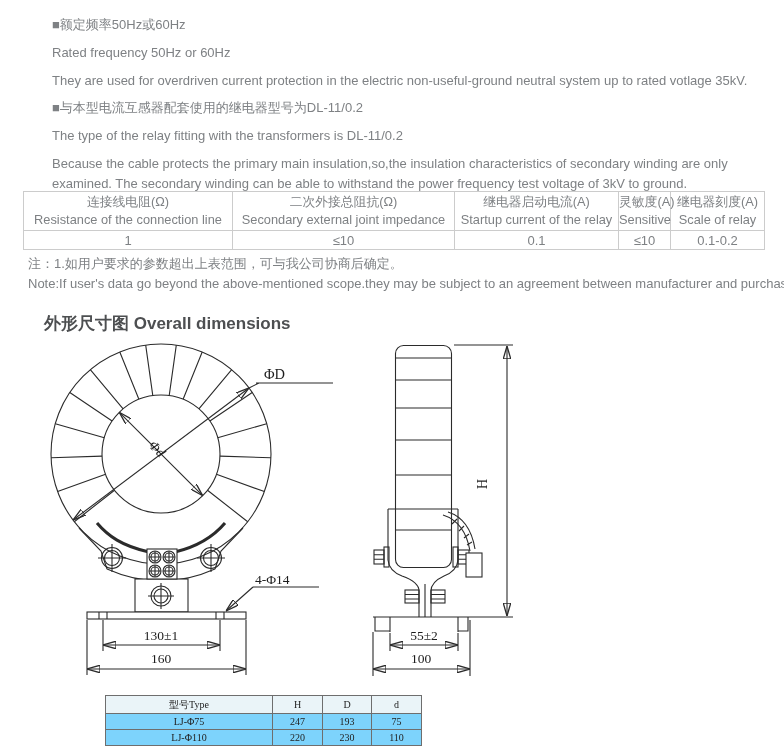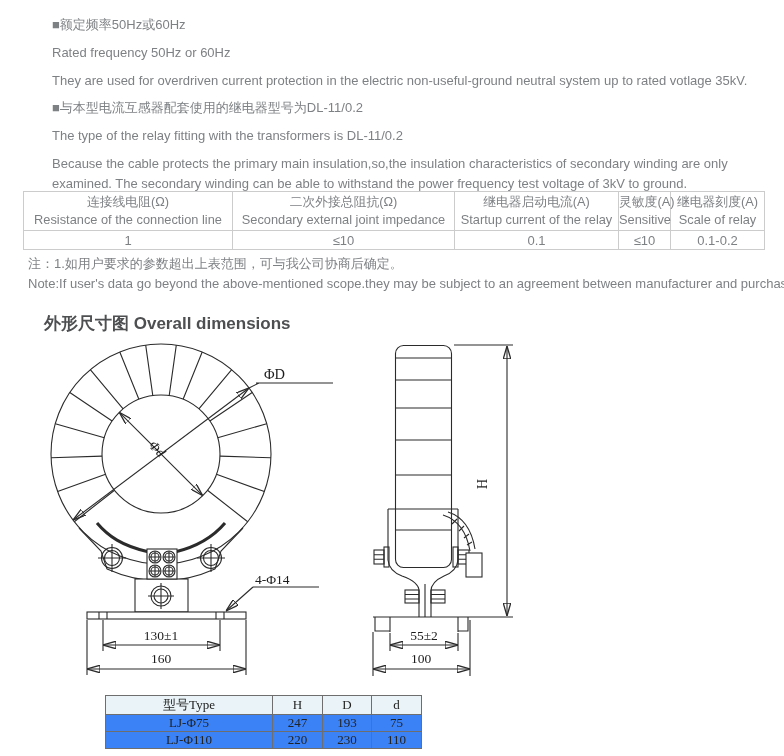--- a/index.html
+++ b/index.html
@@ -27,25 +27,25 @@
   #drawing{left:0;top:335px;}
   #drawing path,#drawing line,#drawing circle,#drawing rect,#drawing polyline
       {stroke:#2b2b2b;fill:none;stroke-width:1.1;}
   #drawing .thick{stroke-width:3;}
   #drawing .fillw{fill:#ffffff;}
   #drawing text{stroke:none;fill:#1c1c1c;font-family:"Liberation Serif","DejaVu Serif",serif;
       font-size:13.5px;}
   #drawing .big{font-size:14.5px;}
   
   #dim-table{left:105px;top:695px;width:316px;border-collapse:collapse;table-layout:fixed;
-      font-family:"Liberation Serif","DejaVu Serif",serif;font-size:13px;color:#222222;}
+      font-family:"Liberation Serif","DejaVu Serif",serif;font-size:10px;color:#222222;}
   #dim-table th,#dim-table td{border:1px solid #6e6e6e;text-align:center;vertical-align:middle;
       font-weight:normal;padding:0;}
   #dim-table th{height:17px;background:#eaf4f8;}
-  #dim-table td{height:15px;background:#3b82f6;}
+  #dim-table td{height:15px;background:#7dd3fc;}
 </style>
 </head>
 <body>
 
 <div id="intro" class="abs">
   <p class="nowrap">■额定频率50Hz或60Hz</p>
   <p class="nowrap">Rated frequency 50Hz or 60Hz</p>
   <p class="nowrap">They are used for overdriven current protection in the electric non-useful-ground neutral system up to rated votlage 35kV.</p>
   <p class="nowrap">■与本型电流互感器配套使用的继电器型号为DL-11/0.2</p>
   <p class="nowrap">The type of the relay fitting with the transformers is DL-11/0.2</p>

